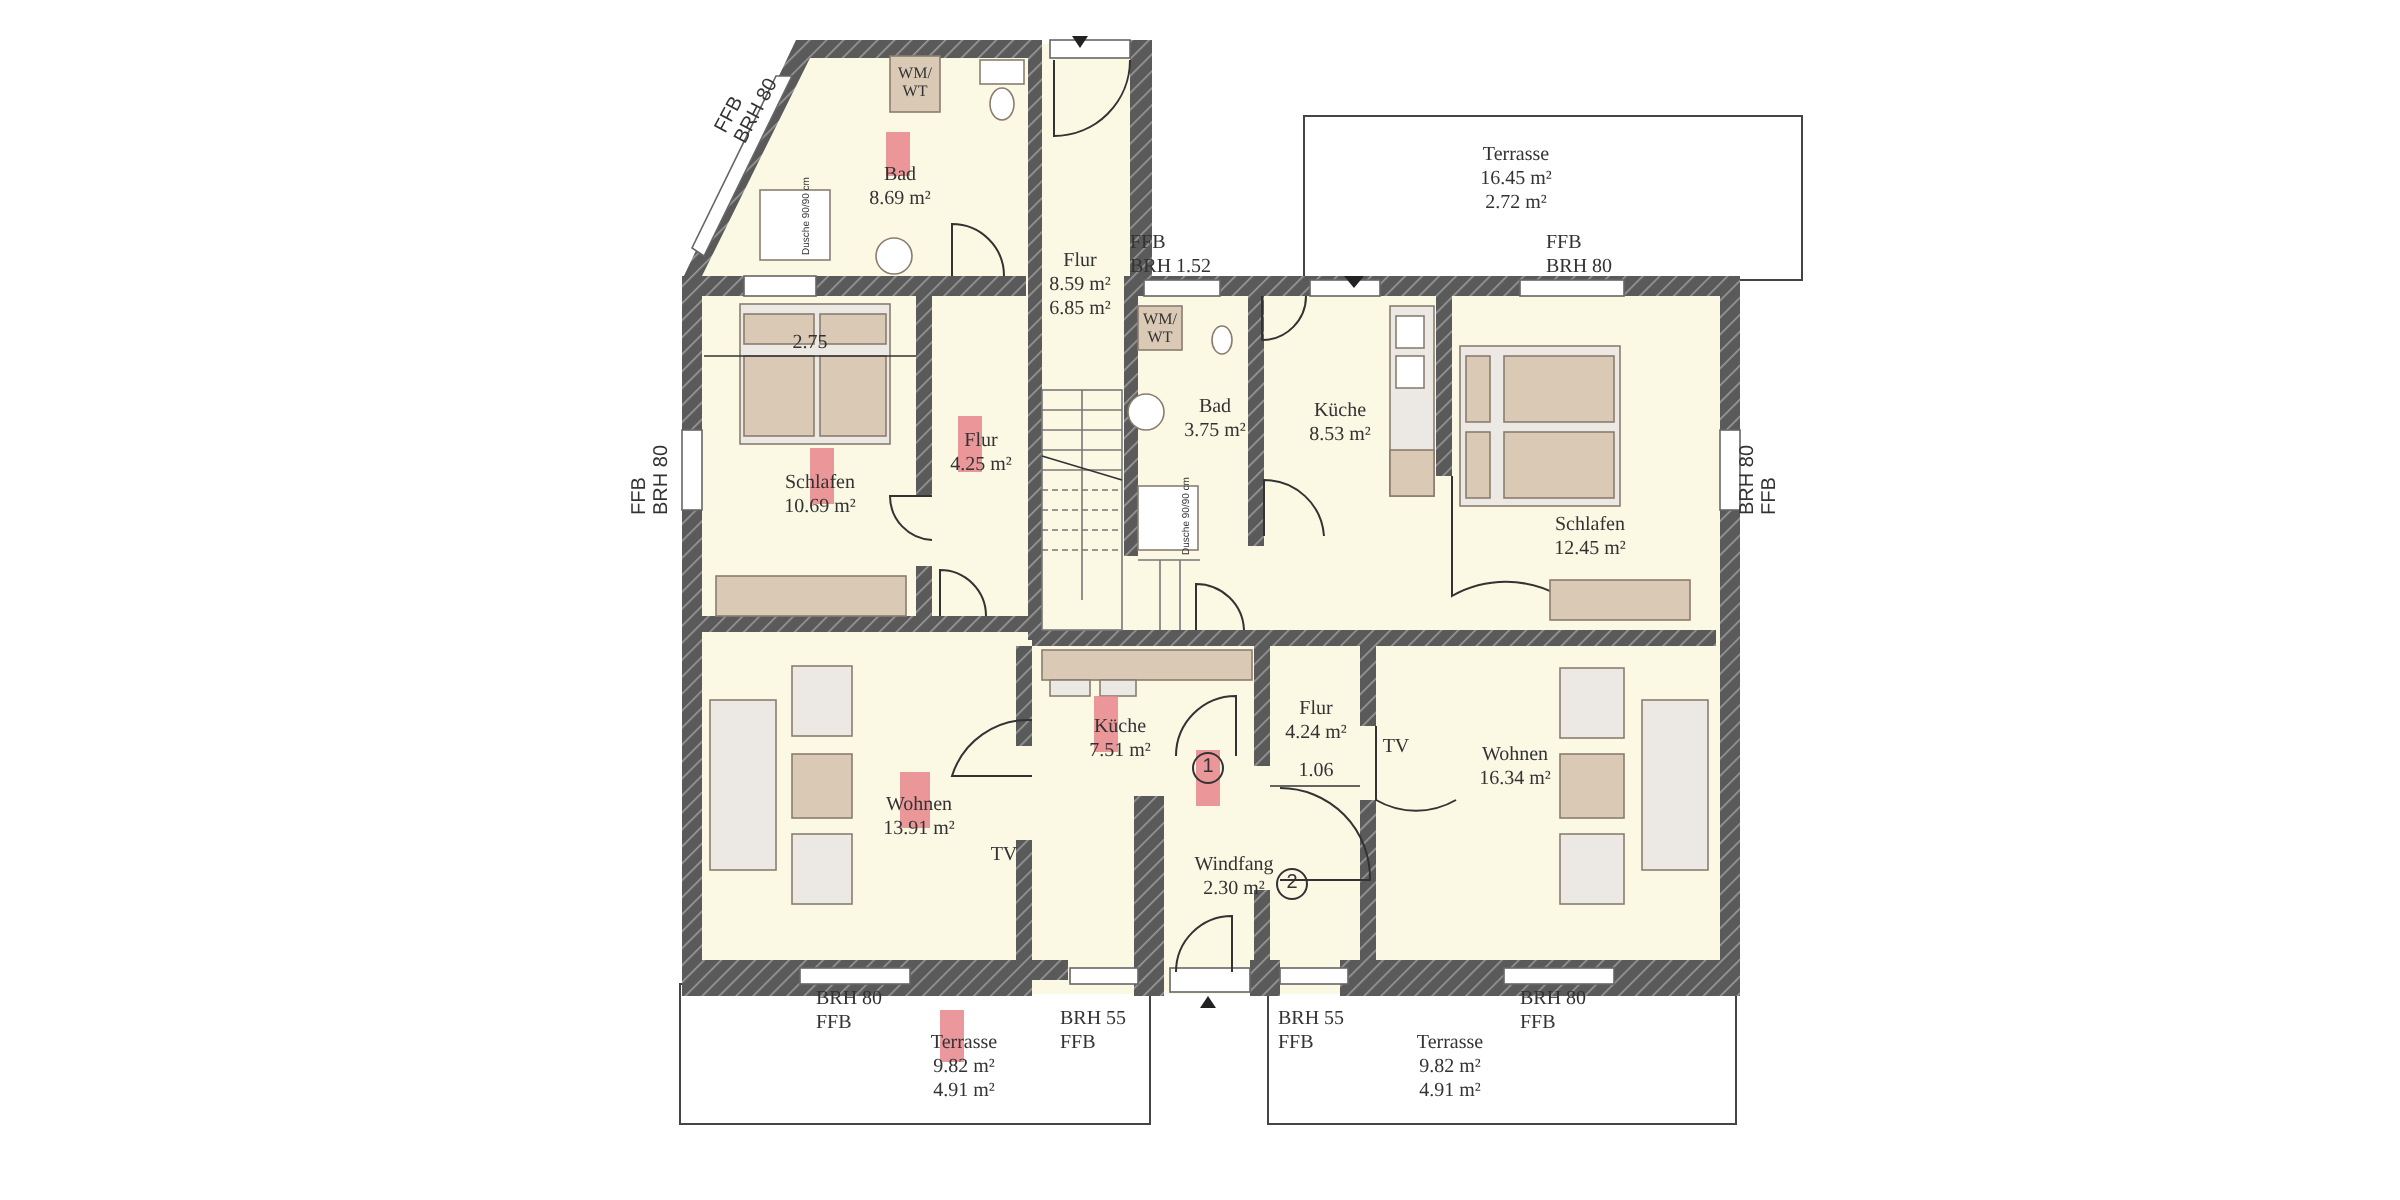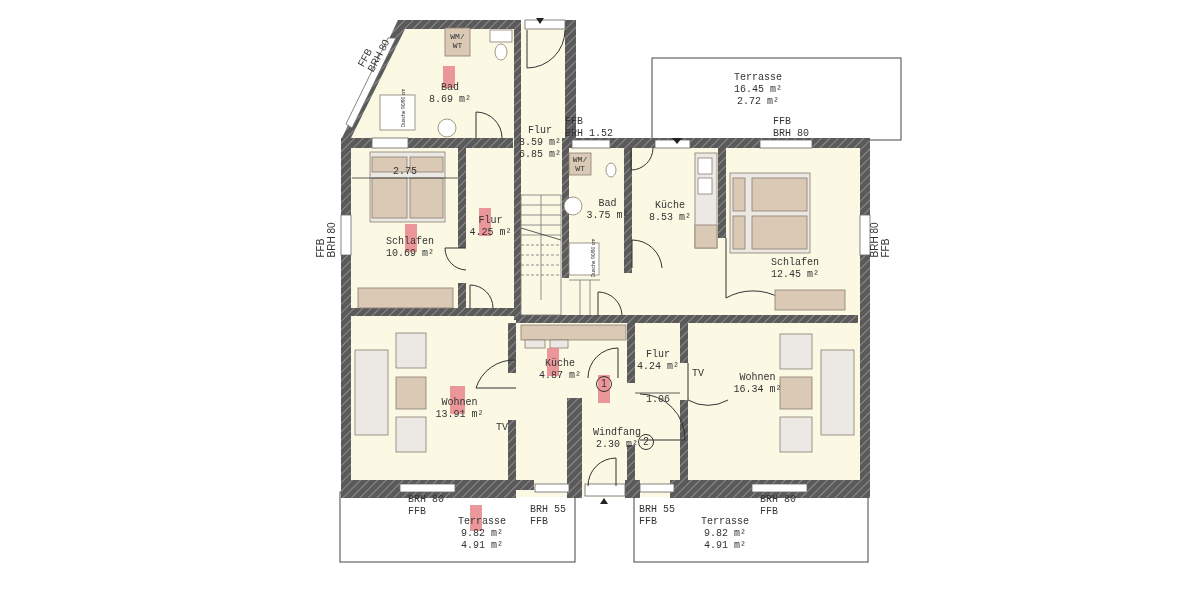--- a/index.html
+++ b/index.html
@@ -1,18 +1,18 @@
 <!DOCTYPE html>
 <html><head>
 <meta charset="utf-8">
 <style>
   html, body { margin:0; padding:0; background:#ffffff; }
   body { width:1200px; height:600px; position:relative; overflow:hidden; font-family:"Liberation Sans", sans-serif; }
   #plan { position:absolute; left:0; top:0; width:1200px; height:600px; }
-  .lbl { position:absolute; font-family:Liberation Mono, monospace; font-size:10px; color:#333; text-align:center; line-height:12px; white-space:nowrap; }
+  .lbl { position:absolute; font-family:Liberation Serif, serif; font-size:10px; color:#333; text-align:center; line-height:12px; white-space:nowrap; }
   .lbl span { display:block; }
   .lbl.left { text-align:left; }
   .rot { position:absolute; font-size:10px; color:#333; line-height:11px; white-space:nowrap; transform-origin:center; }
   .hl { position:absolute; background:#e8868c; opacity:0.85; }
   .circle { position:absolute; width:14px; height:14px; border:1px solid #333; border-radius:50%; font-size:10px; line-height:14px; text-align:center; color:#333; font-family:"Liberation Sans", sans-serif; }
 </style>
 </head>
 <body>
 
 <svg id="plan" viewBox="0 0 1200 600" xmlns="http://www.w3.org/2000/svg">
@@ -219,27 +219,27 @@
   <span>Schlafen</span>
     <span>12.45 m²</span>
 </div>
 <div class="lbl" style="left:432px;top:397px;width:55px;">
   <span>Wohnen</span>
     <span>13.91 m²</span>
 </div>
 <div class="lbl" style="left:492px;top:422px;width:20px;">TV</div>
 <div class="lbl" style="left:535px;top:358px;width:50px;">
   <span>Küche</span>
-    <span>4.87 m²</span>
+    <span>7.51 m²</span>
 </div>
 <div class="lbl" style="left:633px;top:349px;width:50px;">
   <span>Flur</span>
     <span>4.24 m²</span>
 </div>
-<div class="lbl" style="left:643px;top:394px;width:30px;">1.06</div>
+<div class="lbl" style="left:643px;top:380px;width:30px;">1.06</div>
 <div class="lbl" style="left:587px;top:427px;width:60px;">
   <span>Windfang</span>
     <span>2.30 m²</span>
 </div>
 <div class="lbl" style="left:730px;top:372px;width:55px;">
   <span>Wohnen</span>
     <span>16.34 m²</span>
 </div>
 <div class="lbl" style="left:688px;top:368px;width:20px;">TV</div>
 

